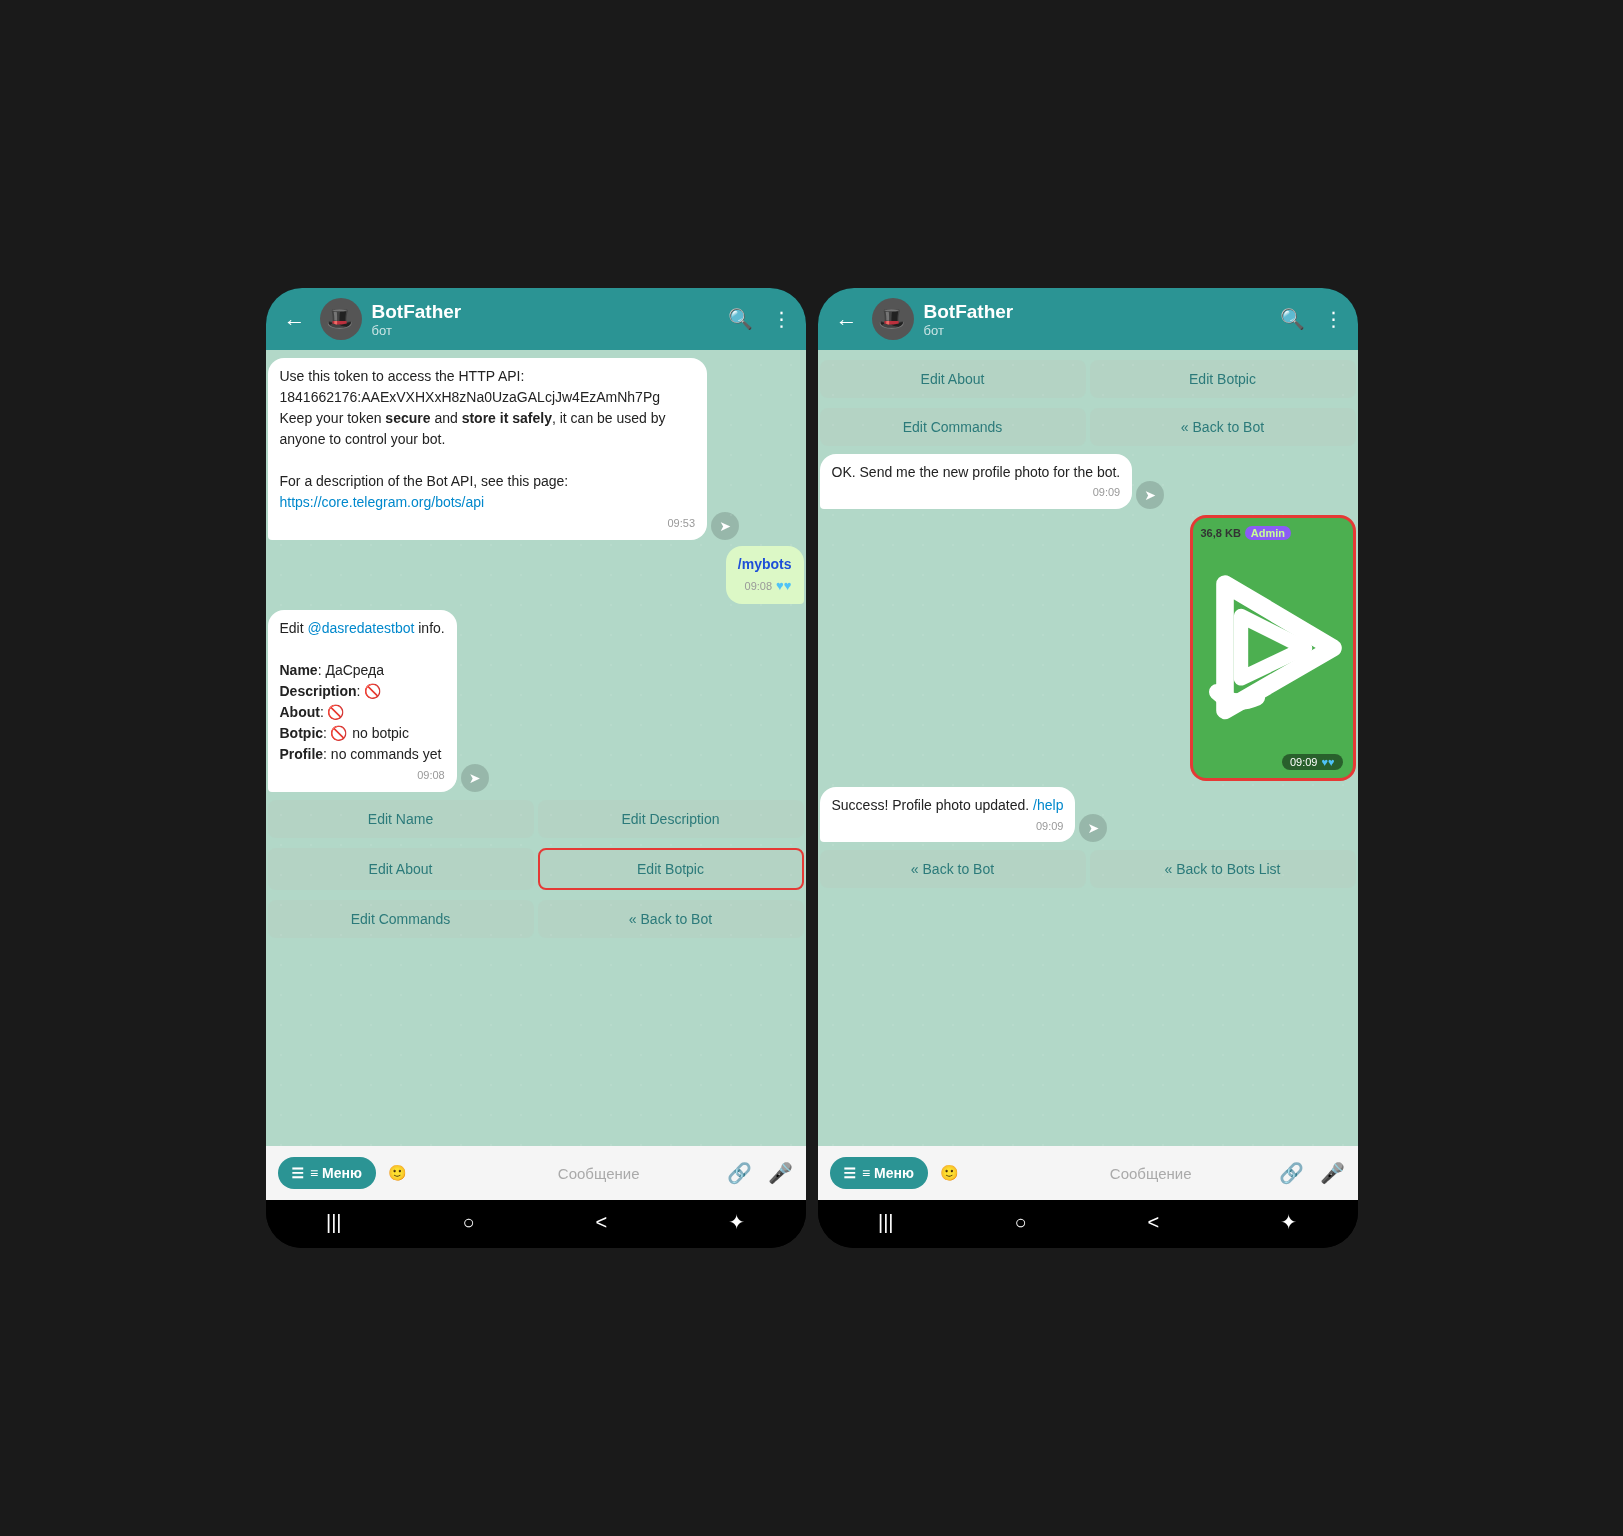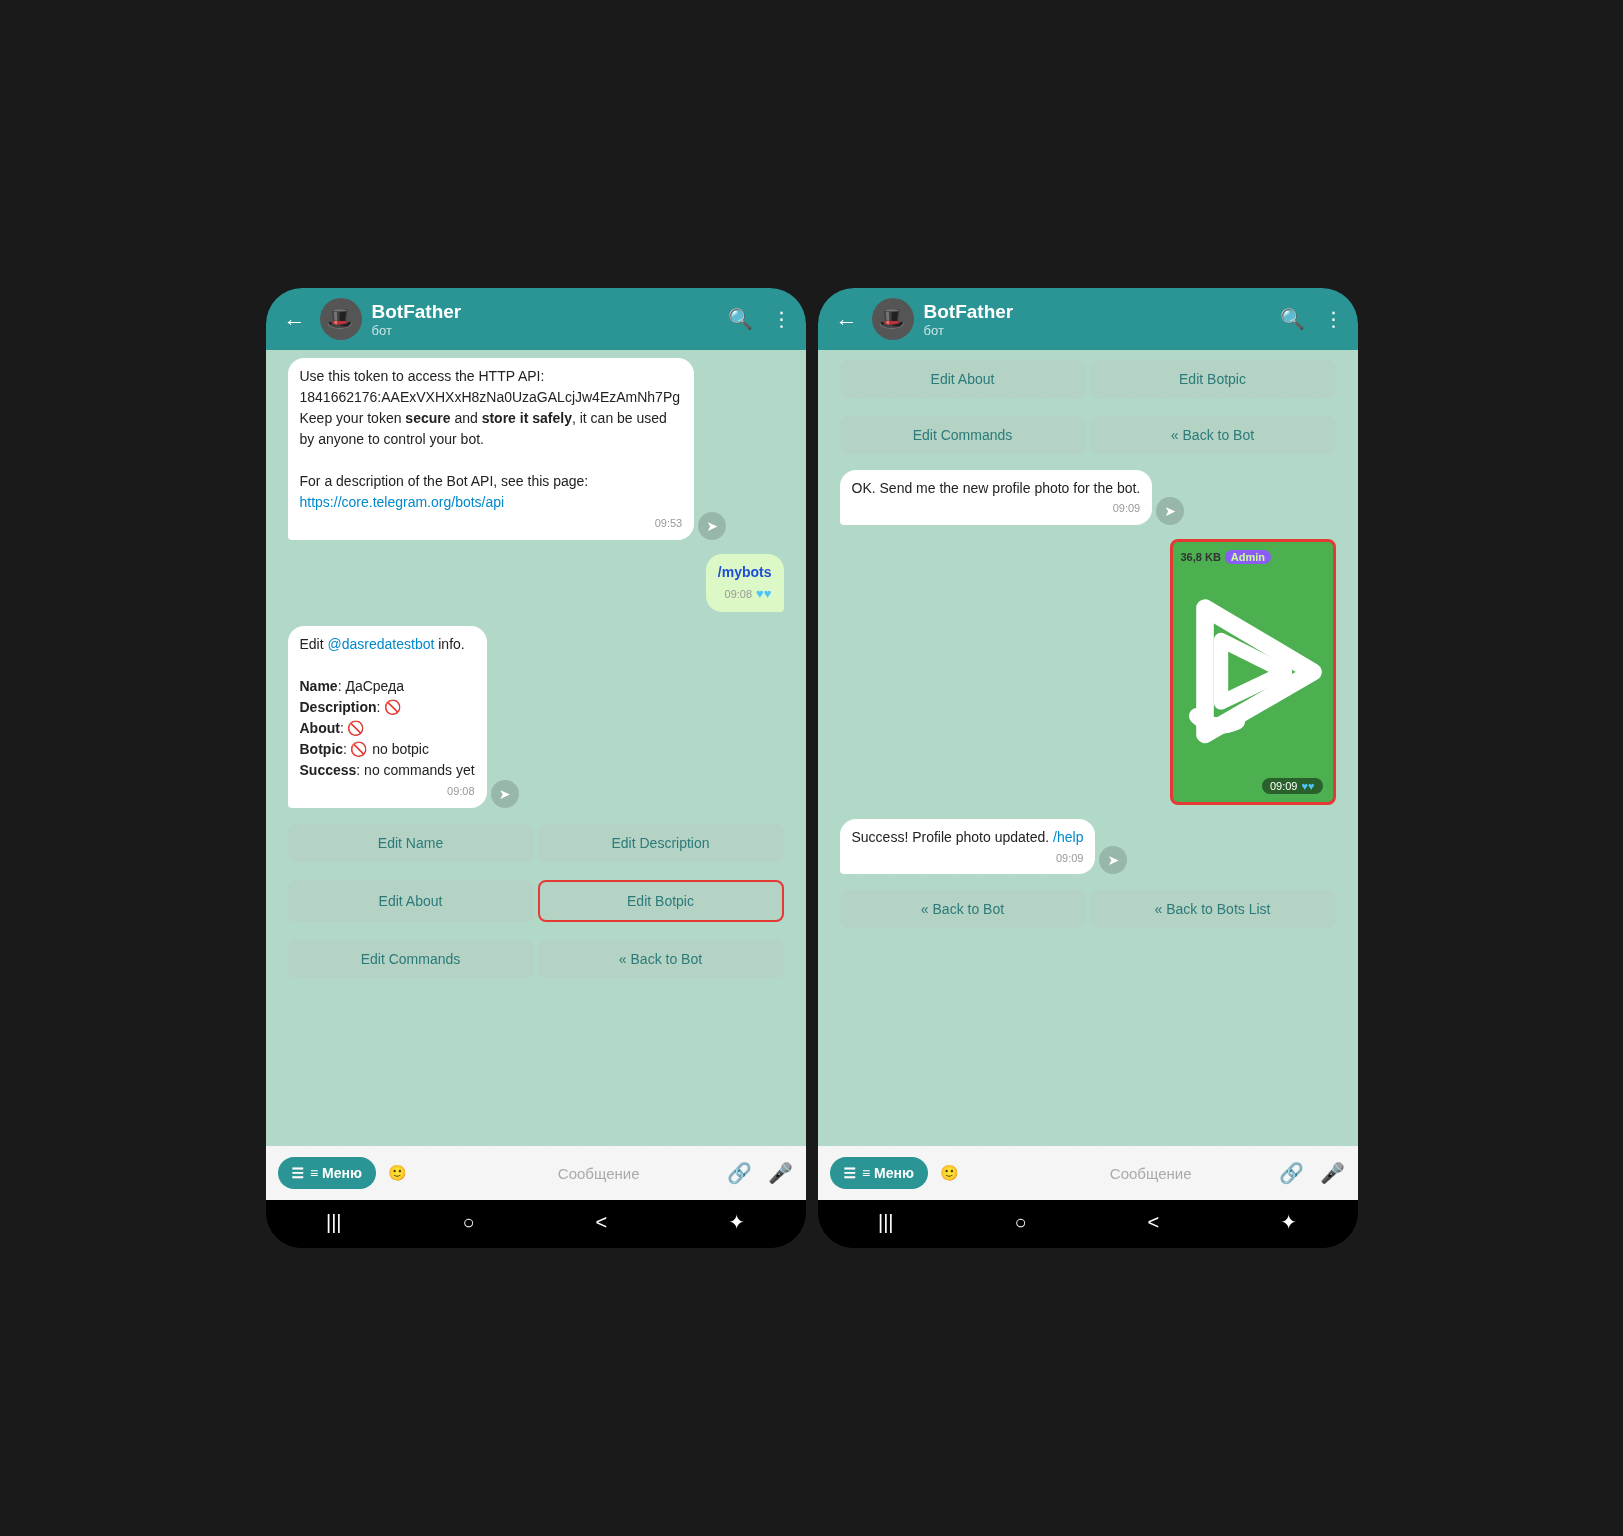--- a/index.html
+++ b/index.html
@@ -67,24 +67,24 @@
       display: flex;
       gap: 18px;
       color: #fff;
       font-size: 20px;
     }
     
     .chat-body {
       flex: 1;
       background: #b2d8c8;
       overflow-y: auto;
-      padding: 8px 22px;
+      padding: 8px 2px;
       display: flex;
       flex-direction: column;
-      gap: 14px;
+      gap: 6px;
       position: relative;
     }
     
     .chat-body::before {
       content: '';
       position: absolute;
       inset: 0;
       background-image: radial-gradient(circle, rgba(255,255,255,0.08) 1px, transparent 1px);
       background-size: 30px 30px;
       pointer-events: none;
@@ -213,21 +213,21 @@
       padding: 10px 0 14px;
       min-height: 48px;
     }
     .nav-bar span {
       color: #fff;
       font-size: 20px;
     }
     
     .img-bubble {
       background: #4caf50;
-      border-radius: 8px;
+      border-radius: 16px;
       overflow: hidden;
       width: 100%;
       max-width: 380px;
       position: relative;
       border: 3px solid #e53935;
     }
     .img-label {
       position: absolute;
       top: 8px;
       left: 8px;
@@ -322,21 +322,21 @@
       </div>
 
       <div class="msg-row left">
         <div class="bubble incoming">
           <div class="bot-info-text">
             Edit <span style="color:#0088cc;">@dasredatestbot</span> info.<br><br>
             <strong>Name</strong>: ДаСреда<br>
             <strong>Description</strong>: 🚫<br>
             <strong>About</strong>: 🚫<br>
             <strong>Botpic</strong>: 🚫 no botpic<br>
-            <strong>Success</strong>: no commands yet
+            <strong>Profile</strong>: no commands yet
           </div>
           <div class="bubble-meta">
             <span class="msg-time">09:08</span>
           </div>
         </div>
         <div class="fwd-btn">➤</div>
       </div>
 
       <div class="btn-grid cols-2">
         <button class="tg-btn">Edit Name</button>

